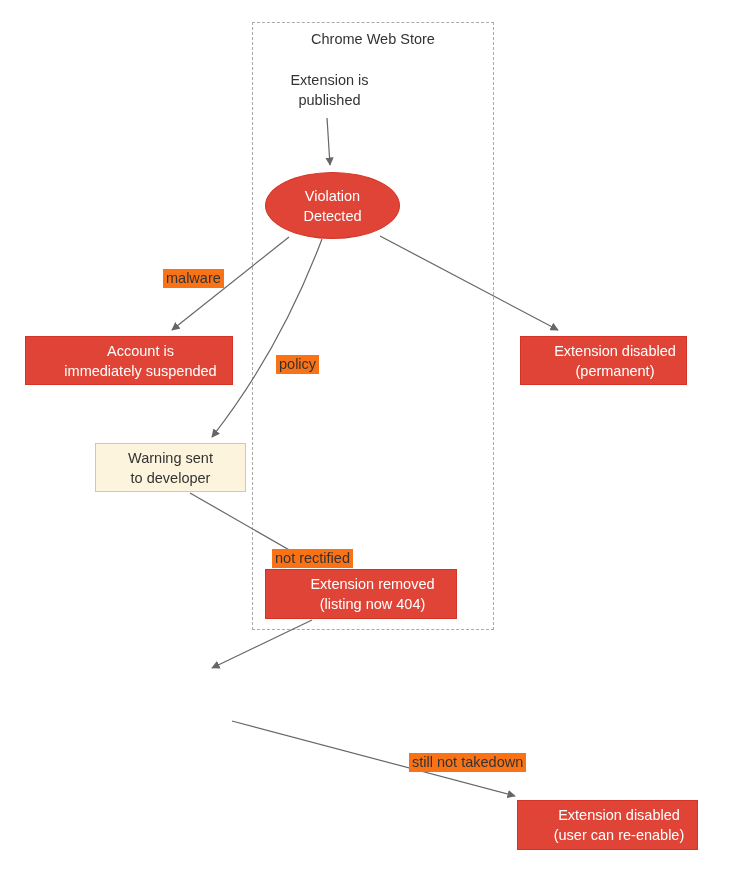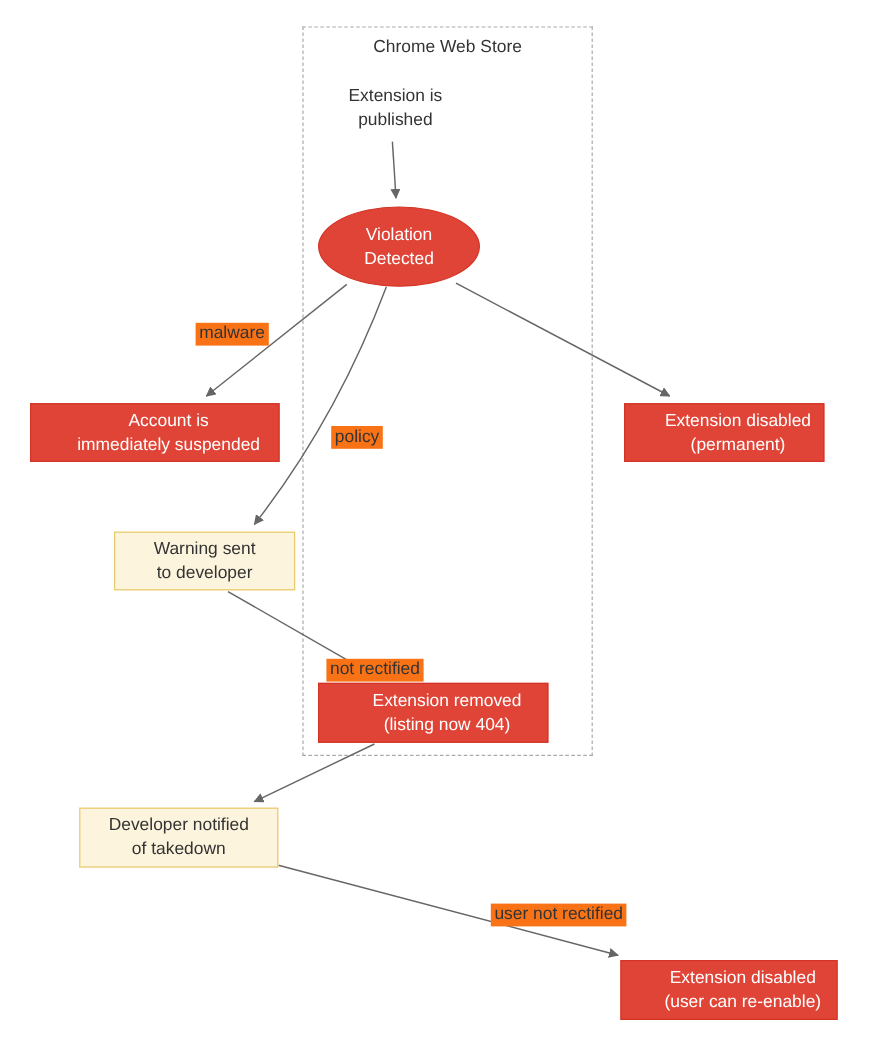--- a/index.html
+++ b/index.html
@@ -149,32 +149,28 @@
   <div class="node node-yellow" style="left:95px; top:443px; width:151px; height:49px;">
     <span class="txt">Warning sent
 to developer</span>
   </div>
 
   <div class="node node-red" style="left:265px; top:569px; width:192px; height:50px;">
     <span class="txt">Extension removed
 (listing now 404)</span>
   </div>
 
-  <div class="node node-yellow" style="left:66px; top:673px; width:166px; height:50px;">
-    <span class="txt">Developer notified
-of takedown</span>
-  </div>
 
   <div class="node node-red" style="left:517px; top:800px; width:181px; height:50px;">
     <span class="txt">Extension disabled
 (user can re-enable)</span>
   </div>
 
   <div class="edge-label" style="left:163px; top:269px; padding:0 3px;">malware</div>
 
   <div class="edge-label" style="left:276px; top:355px; padding:0 3px;">policy</div>
 
 
   <div class="edge-label" style="left:272px; top:523px; padding:0 3px;margin-top:26px;">not rectified</div>
 
-  <div class="edge-label" style="left:409px; top:753px; padding:0 3px;">user not rectified</div>
+  <div class="edge-label" style="left:409px; top:753px; padding:0 3px;">still not takedown</div>
 
 </div>
 
 </body></html>

